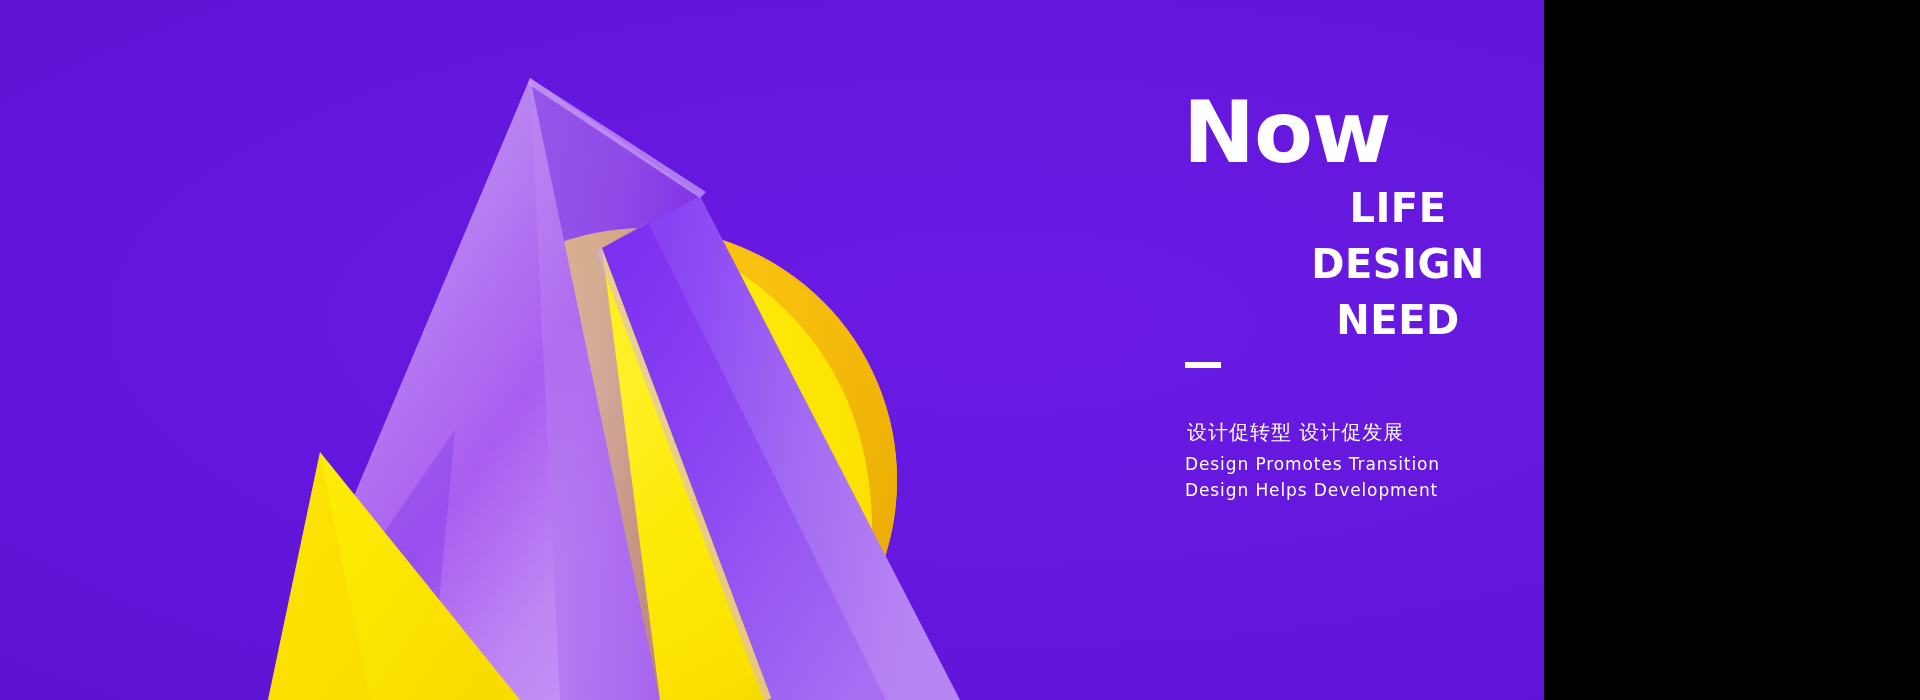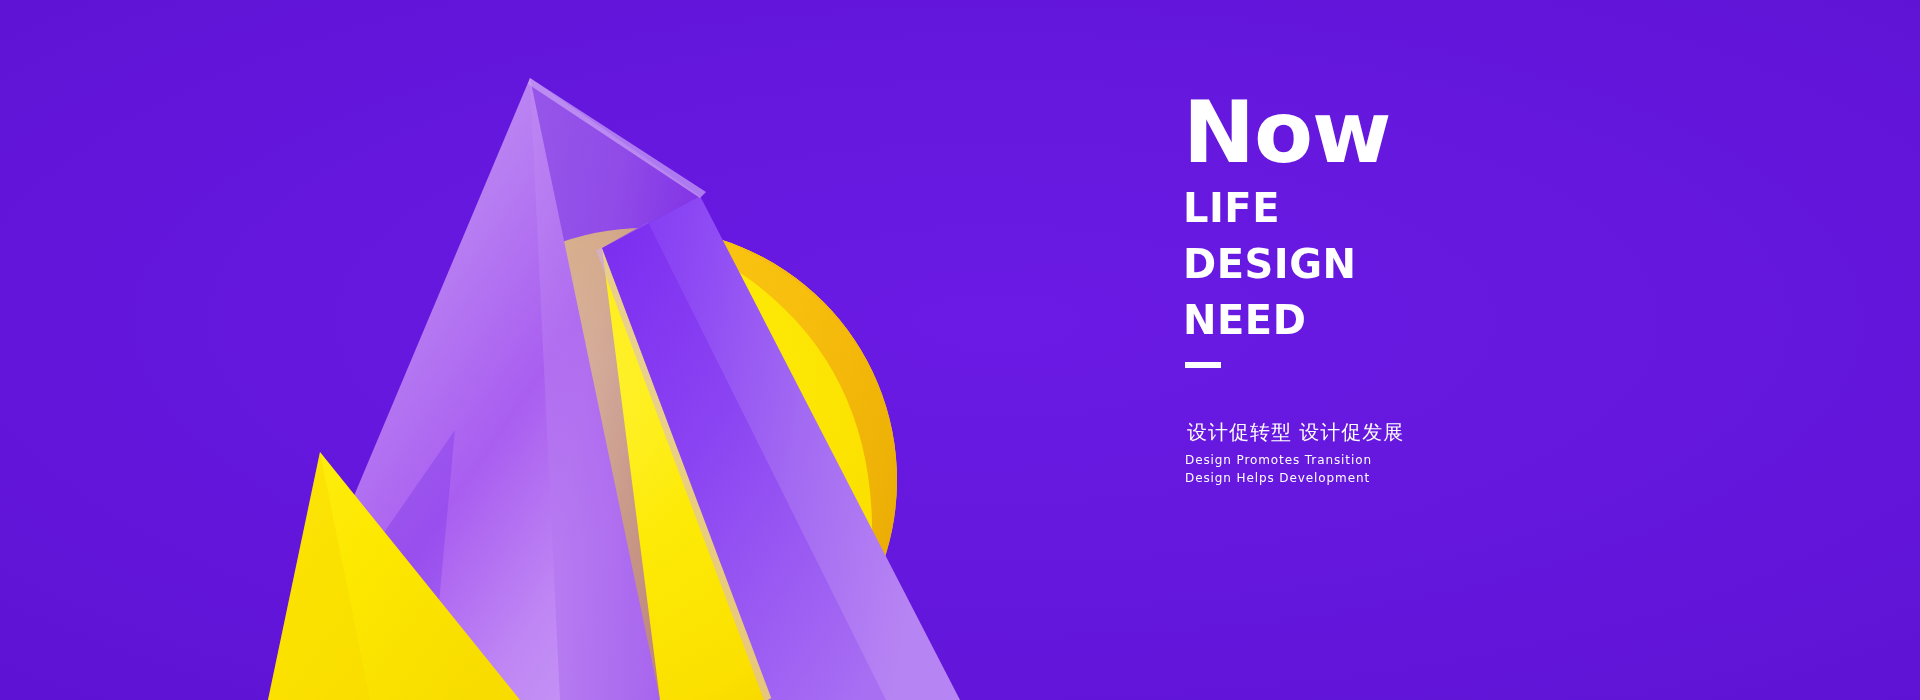--- a/index.html
+++ b/index.html
@@ -2,21 +2,21 @@
 <html><head>
 <meta charset="utf-8">
 <style>
   html, body {
     margin: 0;
     padding: 0;
     background: #000;
   }
   #stage {
     position: relative;
-    width: 1920px;
+    width: 1544px;
     height: 700px;
     overflow: hidden;
     background: #6417dc;
     font-family: "Liberation Sans", sans-serif;
   }
   #artwork {
     position: absolute;
     inset: 0;
     width: 1920px;
     height: 700px;
@@ -46,40 +46,41 @@
     padding: 0;
   }
   .hl {
     font-family: "DejaVu Sans", sans-serif;
     font-size: 40px;
     font-weight: 700;
     letter-spacing: 0.5px;
     line-height: 1.1;
     margin: 0 0 12px 0;
     white-space: nowrap;
+    text-align: center;
   }
   .rule {
     width: 36px;
     height: 6px;
     background: #ffffff;
     margin: 20px 0 0 2px;
   }
   .sub-zh {
     margin: 52px 0 0 4px;
     font-family: "DejaVu Sans", sans-serif;
     font-size: 20px;
     font-weight: 400;
     letter-spacing: 1px;
     line-height: 1.2;
     white-space: nowrap;
   }
   .sub-en {
     margin: 8px 0 0 2px;
     font-family: "DejaVu Sans", sans-serif;
-    font-size: 12px;
+    font-size: 17px;
     font-weight: 400;
     letter-spacing: 0.9px;
     line-height: 1.45;
     white-space: nowrap;
   }
 </style>
 </head>
 <body>
 
 <div id="stage">

